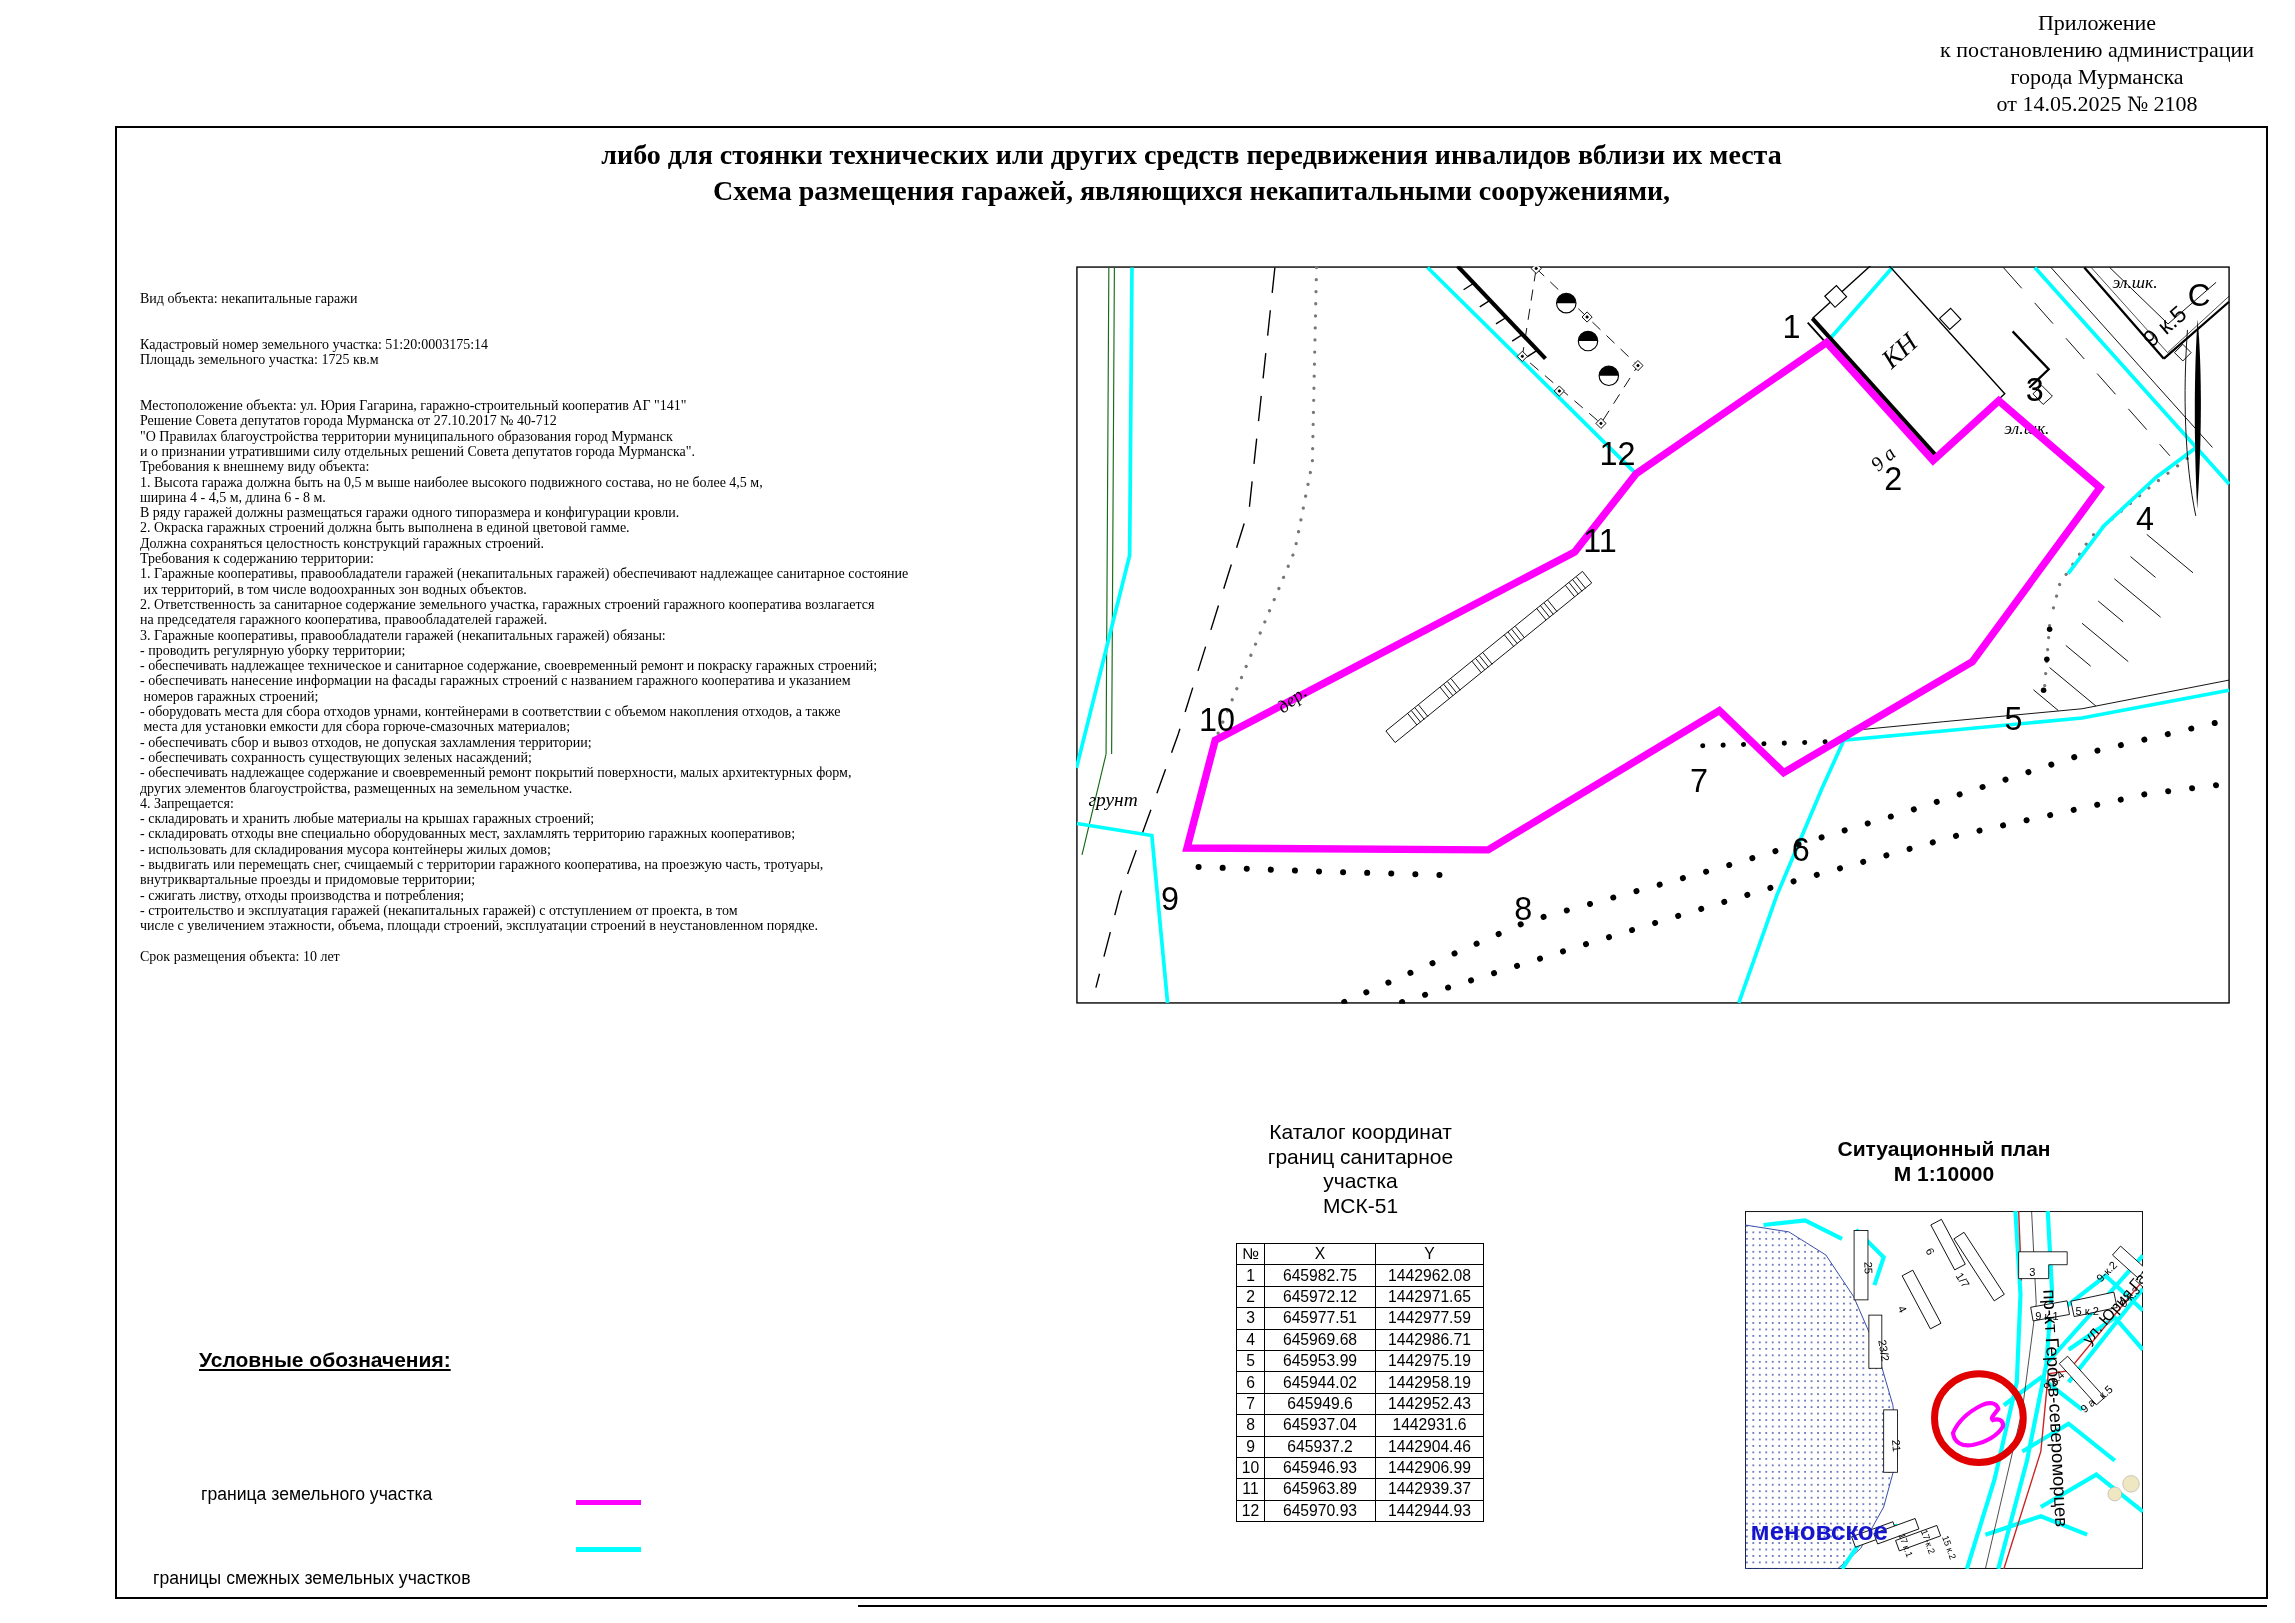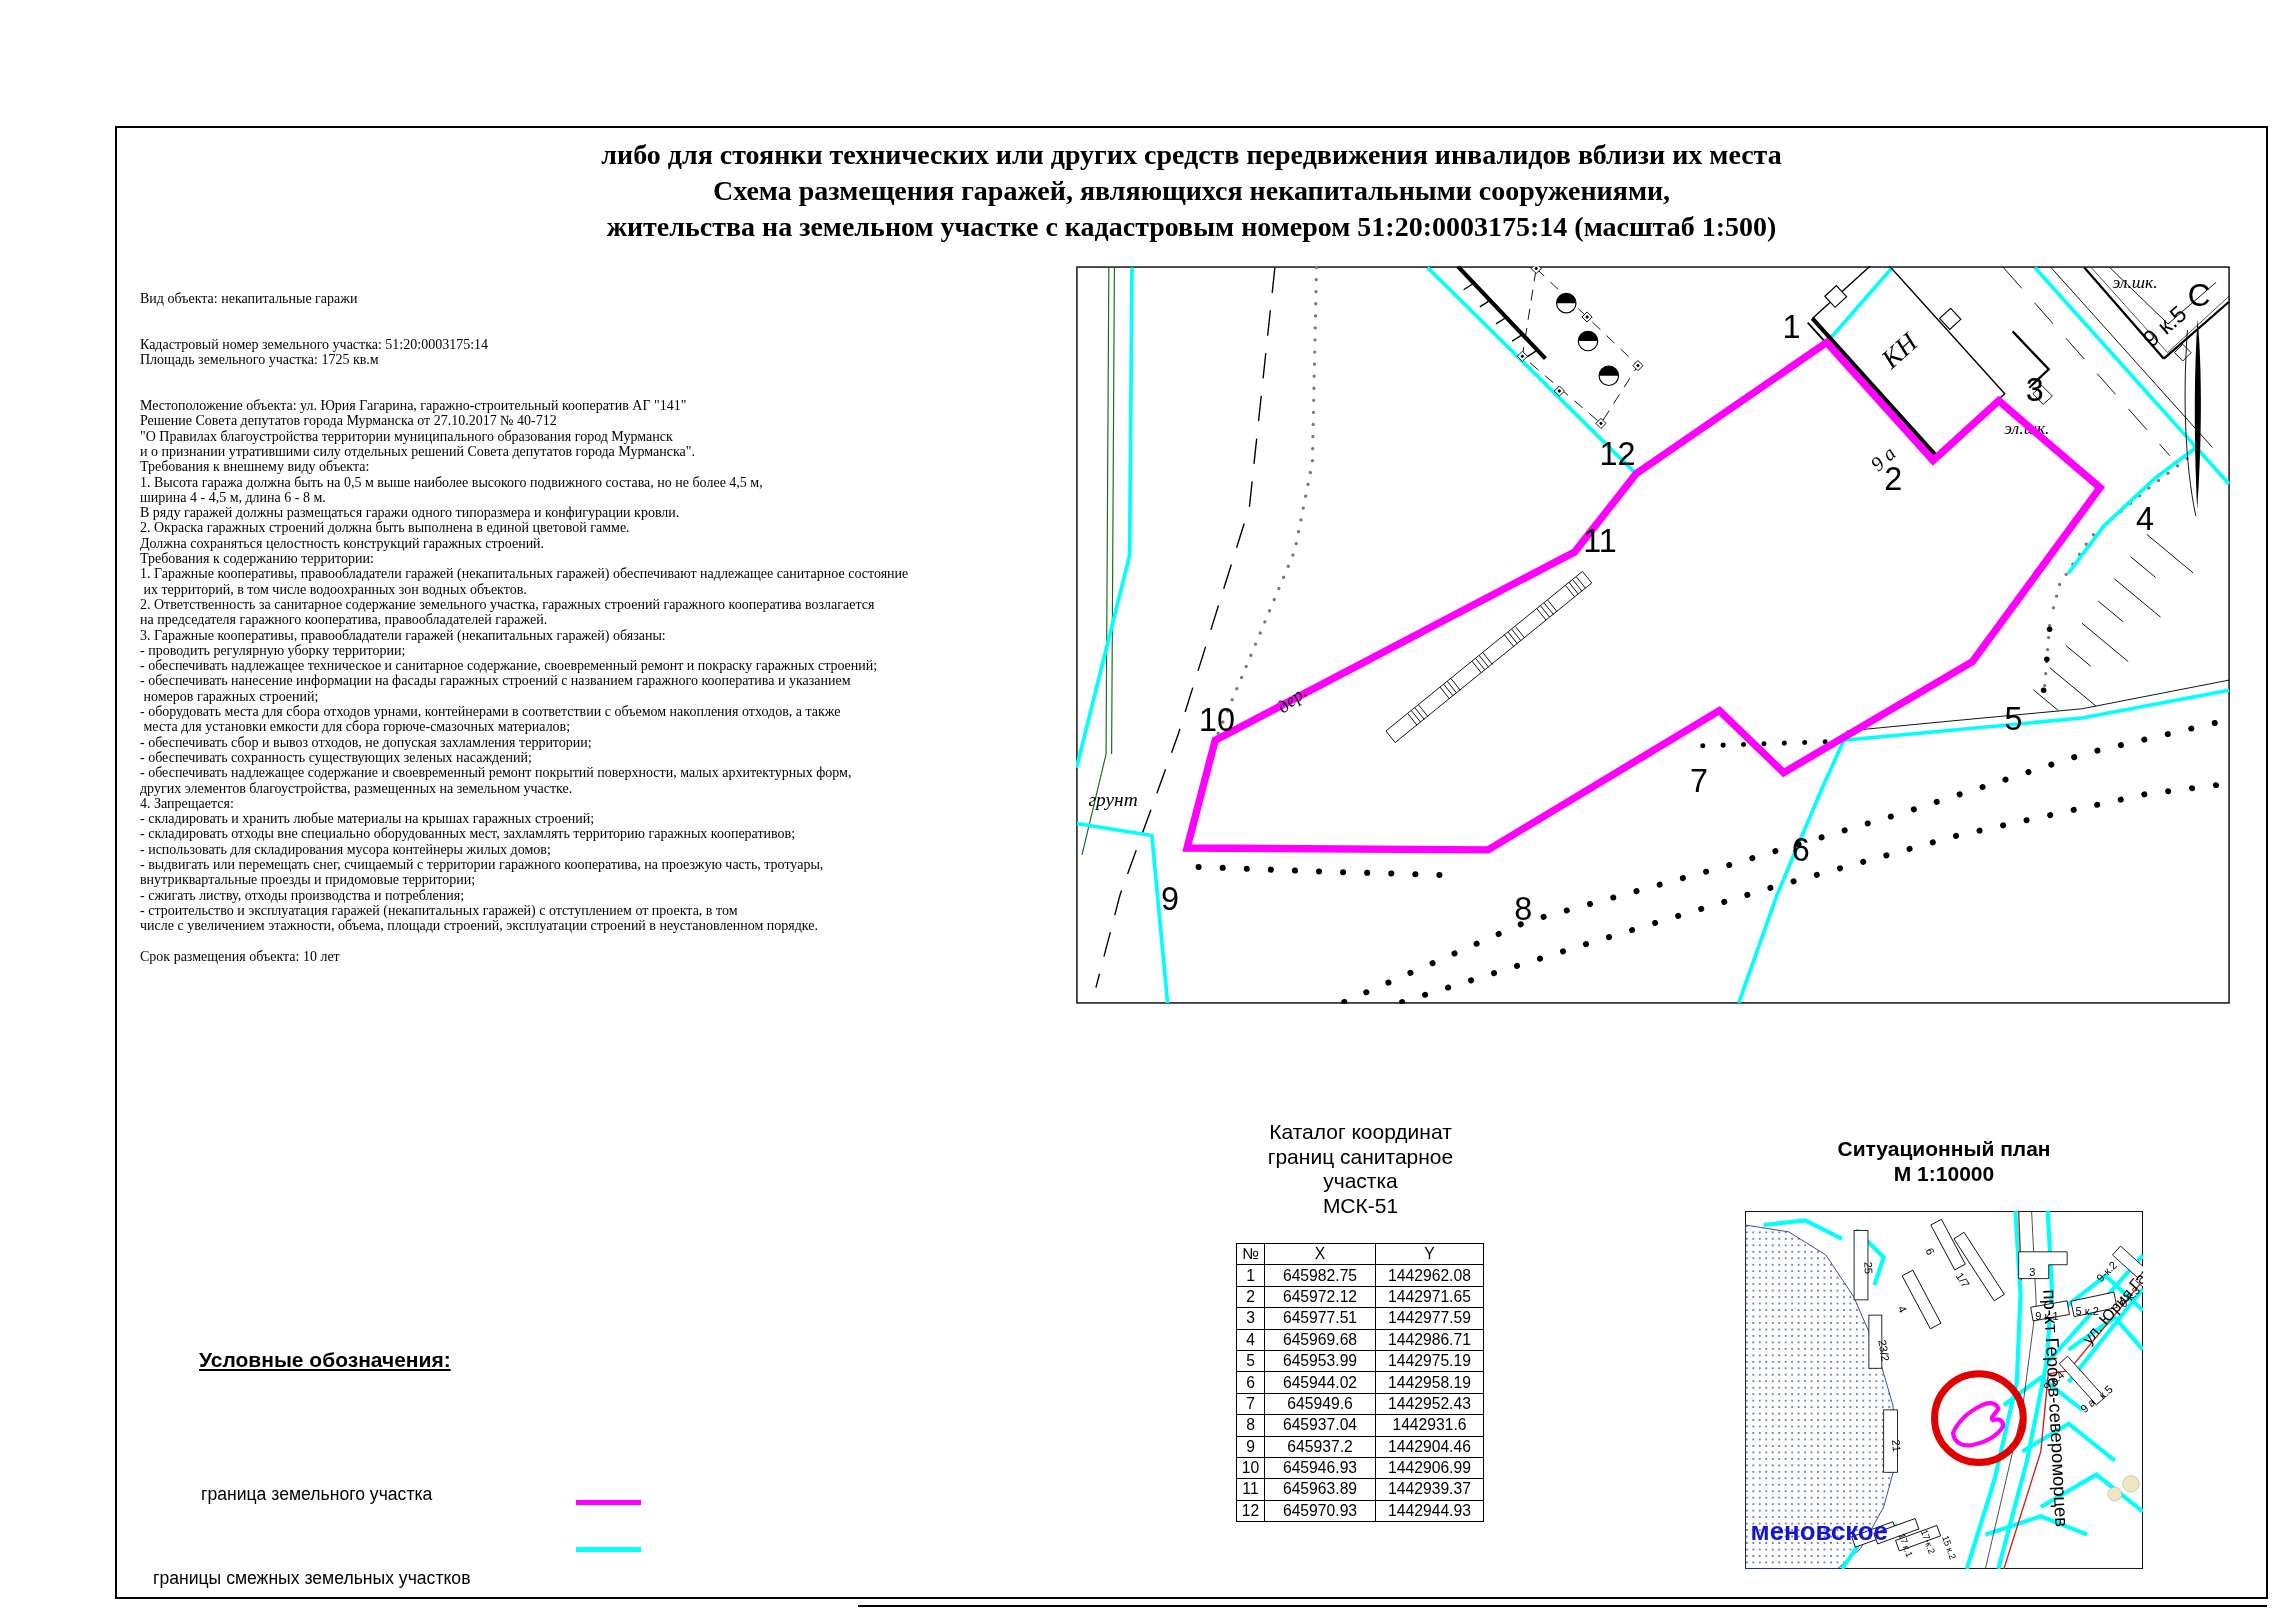--- a/index.html
+++ b/index.html
@@ -27,27 +27,32 @@
   .sw1{top:1500px;background:#FF00FF;} .sw2{top:1547px;background:#00FFFF;}
   .footer-line{left:858px;top:1605px;width:1409px;height:2.3px;background:#000;}
   svg text{font-family:"Liberation Sans",sans-serif;}
   svg text.ser{font-family:"Liberation Serif",serif;}
 </style>
 </head>
 <body>
 
 <div class="page">
 
+  <div class="abs hdr">
+    <div>Приложение</div>
+    <div>к постановлению администрации</div>
+    <div>города Мурманска</div>
+    <div>от 14.05.2025 № 2108</div>
+  </div>
 
   <div class="abs sheet-border"></div>
 
   <div class="abs doc-title">
     <div>либо для стоянки технических или других средств передвижения инвалидов вблизи их места</div>
     <div>Схема размещения гаражей, являющихся некапитальными сооружениями,</div>
-    <div>жительства на земельном участке с кадастровым номером 51:20:0003175:14 (масштаб 1:500)</div>
   </div>
 
   <div class="abs desc">Вид объекта: некапитальные гаражи
 
 
 Кадастровый номер земельного участка: 51:20:0003175:14
 Площадь земельного участка: 1725 кв.м
 
 
 Местоположение объекта: ул. Юрия Гагарина, гаражно-строительный кооператив АГ "141"

